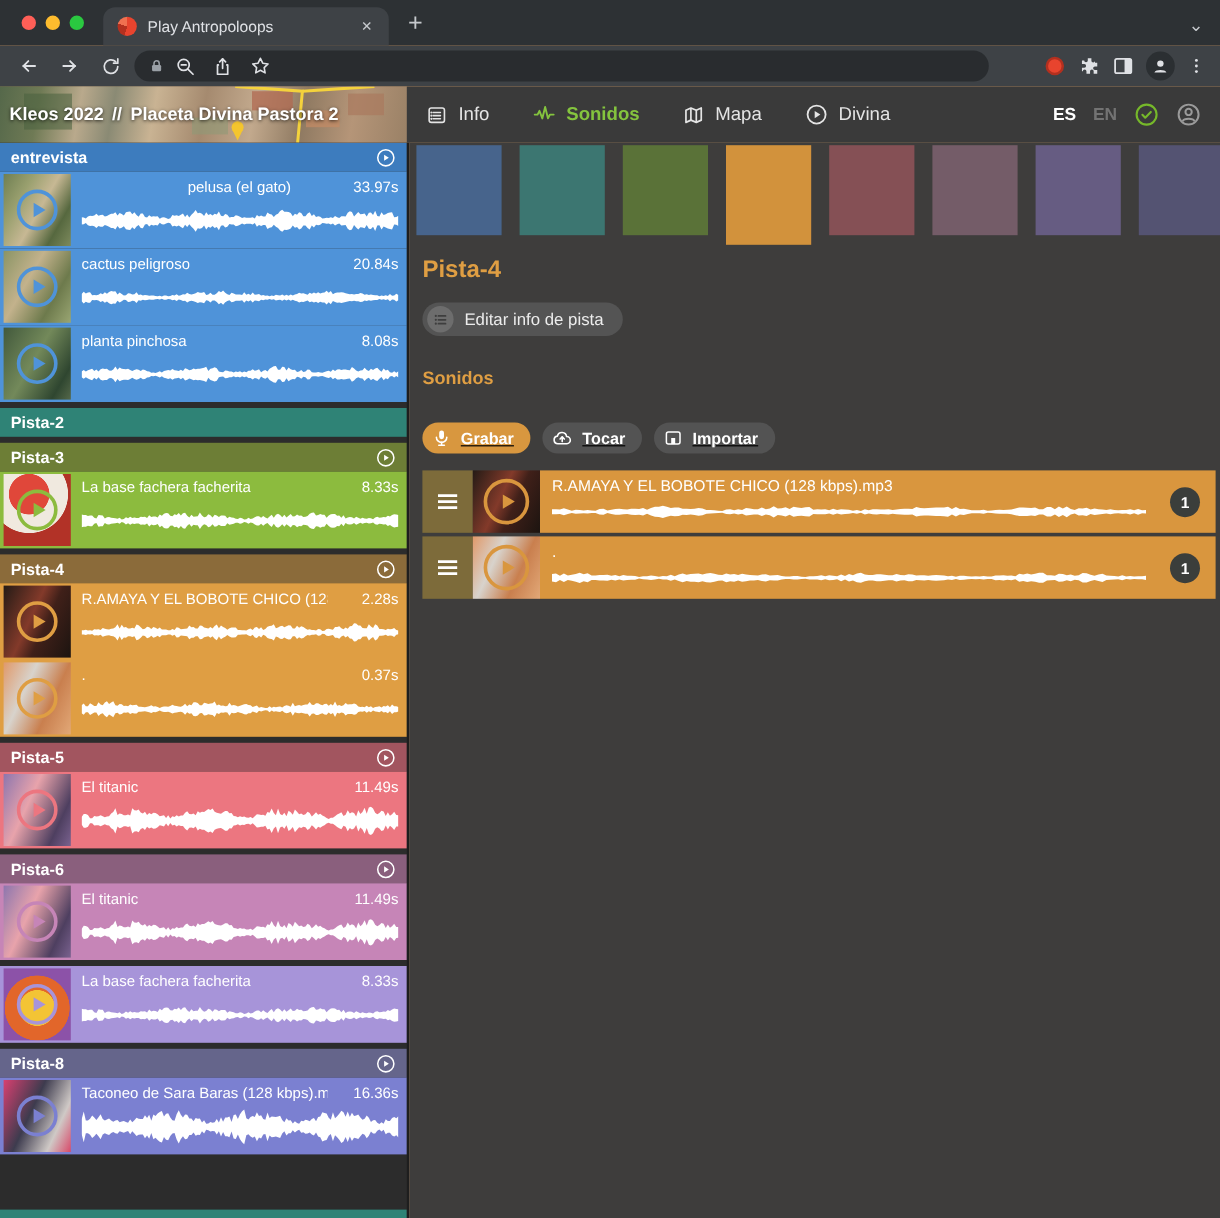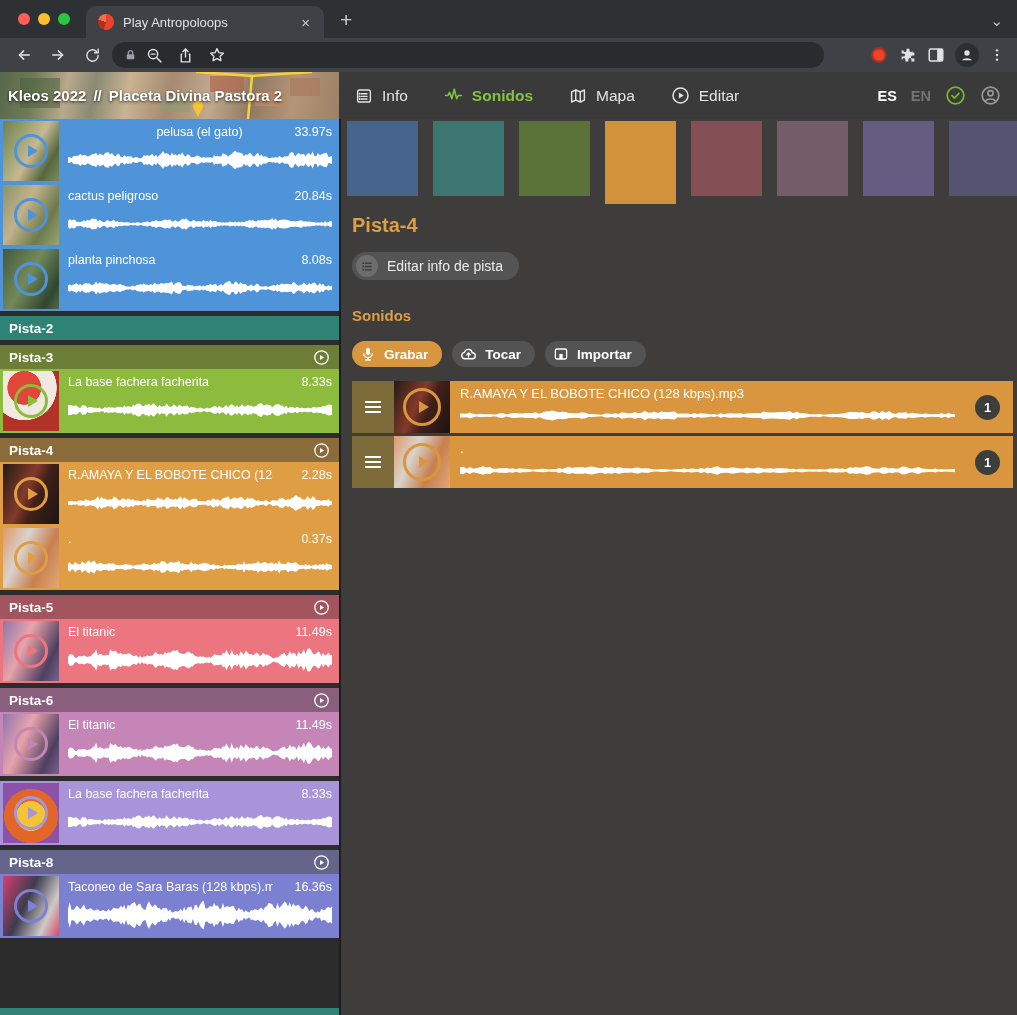--- a/index.html
+++ b/index.html
@@ -61,21 +61,21 @@
 
   
   .main { flex:1; position:relative; padding:2px 0 0 11px; overflow:hidden; background:#3e3d3c; }
   .swatches { display:flex; gap:15px; height:83px; align-items:flex-start; margin-left:-5px; }
   .swatch { width:71px; height:75px; flex:0 0 auto; }
   .swatch.sel { height:83px; }
   .main-title { margin-top:10px; font-size:20px; font-weight:700; }
   .edit-btn { margin-top:15px; height:28px; display:inline-flex; align-items:center; gap:9px; background:#545454; border-radius:14px; padding:0 16px 0 4px; color:#ececec; font-size:14px; }
   .edit-ico-circle { width:22px; height:22px; border-radius:50%; background:#6d6d6d; display:flex; align-items:center; justify-content:center; }
   .sounds-h { margin-top:27px; font-size:15px; font-weight:700; }
-  .btn-row { margin-top:17px; display:flex; gap:10px; }
+  .btn-row { margin-top:28px; display:flex; gap:10px;text-decoration:underline; }
   .pill { height:26px; border-radius:13px; display:inline-flex; align-items:center; gap:8px; padding:0 14px 0 8px; color:#fff; font-size:13.5px; font-weight:600; background:#535353; }
   .sound-rows { margin-top:14px; padding-right:4px; }
   .srow { height:52px; display:flex; margin-bottom:3px; position:relative; }
   .handle { width:42px; flex:0 0 auto; display:flex; align-items:center; justify-content:center; }
   .thumbM { width:56px; flex:0 0 auto; position:relative; }
   .srow-content { flex:1; position:relative; min-width:0; }
   .srow-name { position:absolute; left:10px; top:5px; font-size:13px; color:#fff; white-space:nowrap; }
   .srow-wave { position:absolute; left:10px; right:58px; bottom:6px; height:19px; }
   .badge { position:absolute; right:13px; top:50%; margin-top:-12.5px; width:25px; height:25px; border-radius:50%; background:#3b3e3b; color:#fff; font-size:13px; font-weight:600; display:flex; align-items:center; justify-content:center; }
 
@@ -216,21 +216,21 @@
             <path d="M3.5 6.5l5.5-2.5 6 2.5 5.5-2.5v13.5l-5.5 2.5-6-2.5-5.5 2.5z"></path>
             <path d="M9 4v13.5M15 6.5V20"></path>
           </svg>
         <span>Mapa</span>
       </span>
       <span class="nav-item">
         <svg width="19" height="19" viewBox="0 0 24 24">
             <circle cx="12" cy="12" r="9.5" fill="none" stroke="#e4e4e4" stroke-width="1.9"></circle>
             <path d="M10 8.2l6 3.8-6 3.8z" fill="#e4e4e4"></path>
           </svg>
-        <span>Editar</span>
+        <span>Divina</span>
       </span>
       <span class="nav-right">
         <span class="lang on">ES</span>
         <span class="lang off">EN</span>
         <svg width="21" height="21" viewBox="0 0 24 24" fill="none" stroke="#76b82a" stroke-width="2" stroke-linecap="round" stroke-linejoin="round">
             <circle cx="12" cy="12" r="9.5"></circle>
             <path d="M8 12.2l2.7 2.7L16 9.5"></path>
           </svg>
         <svg width="21" height="21" viewBox="0 0 24 24" fill="none" stroke="#9a9a9a" stroke-width="1.9">
             <circle cx="12" cy="12" r="9.5"></circle>
@@ -239,20 +239,28 @@
           </svg>
       </span>
     </div>
   </div>
 
   <div class="app-body">
 
     <div class="sidebar">
 
       <div class="section">
+        <div class="sec-header" style="background-color: rgb(61, 124, 190);">
+          <span>entrevista</span>
+            <span class="sp"></span>
+          <svg width="17" height="17" viewBox="0 0 24 24">
+              <circle cx="12" cy="12" r="9.5" fill="none" stroke="#fff" stroke-width="1.8"></circle>
+              <path d="M10 8.4l5.6 3.6-5.6 3.6z" fill="#fff"></path>
+            </svg>
+        </div>
         <div class="track" style="background-color: rgb(79, 147, 217); text-align: center;">
           <div class="thumbS th-a1">
               <span class="ring" style="border-color: rgb(79, 147, 217);">
                 <i class="tri" style="border-left-color: rgb(79, 147, 217);"></i>
               </span>
             </div>
           <div class="meta"><span class="s-name">pelusa (el gato)</span><span class="s-dur">33.97s</span><div class="wave">
                 <svg viewBox="0 0 300 30" preserveAspectRatio="none" style="width:100%;height:100%;display:block">
                   <polygon fill="#ffffff" points="0.0,12.2 2.0,12.4 4.0,13.2 6.0,11.6 8.0,11.0 10.0,11.2 12.0,10.8 14.0,9.4 16.0,11.0 18.0,10.4 20.0,10.3 22.0,11.7 24.0,11.2 26.0,10.3 28.0,9.4 30.0,9.4 32.0,8.3 34.0,10.9 36.0,8.9 38.0,9.6 40.0,10.8 42.0,8.4 44.0,8.0 46.0,7.8 48.0,9.9 50.0,8.4 52.0,10.5 54.0,11.8 56.0,9.3 58.0,9.2 60.0,12.1 62.0,12.5 64.0,10.6 66.0,11.9 68.0,11.4 70.0,11.7 72.0,11.4 74.0,13.4 76.0,12.4 78.0,12.2 80.0,12.9 82.0,13.5 84.0,13.1 86.0,10.5 88.0,11.1 90.0,10.6 92.0,11.3 94.0,10.2 96.0,9.2 98.0,12.0 100.0,10.1 102.0,12.4 104.0,10.3 106.0,8.8 108.0,6.5 110.0,9.1 112.0,8.7 114.0,9.4 116.0,11.3 118.0,8.3 120.0,10.4 122.0,9.6 124.0,10.9 126.0,9.4 128.0,10.1 130.0,7.7 132.0,11.1 134.0,11.5 136.0,9.7 138.0,10.3 140.0,12.5 142.0,12.1 144.0,12.1 146.0,10.7 148.0,11.1 150.0,11.9 152.0,12.8 154.0,12.2 156.0,12.6 158.0,12.6 160.0,12.7 162.0,12.2 164.0,13.3 166.0,10.4 168.0,11.7 170.0,10.9 172.0,11.7 174.0,11.7 176.0,8.6 178.0,9.6 180.0,10.0 182.0,12.0 184.0,10.3 186.0,9.4 188.0,7.4 190.0,6.4 192.0,8.0 194.0,7.9 196.0,8.2 198.0,9.0 200.0,11.4 202.0,9.5 204.0,10.2 206.0,8.3 208.0,9.0 210.0,11.4 212.0,11.4 214.0,9.3 216.0,8.3 218.0,11.3 220.0,9.8 222.0,12.0 224.0,11.5 226.0,11.9 228.0,13.3 230.0,13.1 232.0,12.6 234.0,12.8 236.0,12.2 238.0,12.8 240.0,11.3 242.0,12.3 244.0,12.9 246.0,11.4 248.0,11.5 250.0,11.7 252.0,8.7 254.0,7.6 256.0,8.2 258.0,11.7 260.0,9.8 262.0,8.2 264.0,9.9 266.0,9.7 268.0,9.2 270.0,11.7 272.0,8.8 274.0,8.6 276.0,10.4 278.0,7.1 280.0,11.3 282.0,11.6 284.0,8.3 286.0,10.5 288.0,9.8 290.0,9.0 292.0,8.5 294.0,8.3 296.0,12.2 298.0,12.0 300.0,11.0 300.0,19.0 298.0,18.0 296.0,17.8 294.0,21.7 292.0,21.5 290.0,21.0 288.0,20.2 286.0,19.5 284.0,21.7 282.0,18.4 280.0,18.7 278.0,22.9 276.0,19.6 274.0,21.4 272.0,21.2 270.0,18.3 268.0,20.8 266.0,20.3 264.0,20.1 262.0,21.8 260.0,20.2 258.0,18.3 256.0,21.8 254.0,22.4 252.0,21.3 250.0,18.3 248.0,18.5 246.0,18.6 244.0,17.1 242.0,17.7 240.0,18.7 238.0,17.2 236.0,17.8 234.0,17.2 232.0,17.4 230.0,16.9 228.0,16.7 226.0,18.1 224.0,18.5 222.0,18.0 220.0,20.2 218.0,18.7 216.0,21.7 214.0,20.7 212.0,18.6 210.0,18.6 208.0,21.0 206.0,21.7 204.0,19.8 202.0,20.5 200.0,18.6 198.0,21.0 196.0,21.8 194.0,22.1 192.0,22.0 190.0,23.6 188.0,22.6 186.0,20.6 184.0,19.7 182.0,18.0 180.0,20.0 178.0,20.4 176.0,21.4 174.0,18.3 172.0,18.3 170.0,19.1 168.0,18.3 166.0,19.6 164.0,16.7 162.0,17.8 160.0,17.3 158.0,17.4 156.0,17.4 154.0,17.8 152.0,17.2 150.0,18.1 148.0,18.9 146.0,19.3 144.0,17.9 142.0,17.9 140.0,17.5 138.0,19.7 136.0,20.3 134.0,18.5 132.0,18.9 130.0,22.3 128.0,19.9 126.0,20.6 124.0,19.1 122.0,20.4 120.0,19.6 118.0,21.7 116.0,18.7 114.0,20.6 112.0,21.3 110.0,20.9 108.0,23.5 106.0,21.2 104.0,19.7 102.0,17.6 100.0,19.9 98.0,18.0 96.0,20.8 94.0,19.8 92.0,18.7 90.0,19.4 88.0,18.9 86.0,19.5 84.0,16.9 82.0,16.5 80.0,17.1 78.0,17.8 76.0,17.6 74.0,16.6 72.0,18.6 70.0,18.3 68.0,18.6 66.0,18.1 64.0,19.4 62.0,17.5 60.0,17.9 58.0,20.8 56.0,20.7 54.0,18.2 52.0,19.5 50.0,21.6 48.0,20.1 46.0,22.2 44.0,22.0 42.0,21.6 40.0,19.2 38.0,20.4 36.0,21.1 34.0,19.1 32.0,21.7 30.0,20.6 28.0,20.6 26.0,19.7 24.0,18.8 22.0,18.3 20.0,19.7 18.0,19.6 16.0,19.0 14.0,20.6 12.0,19.2 10.0,18.8 8.0,19.0 6.0,18.4 4.0,16.8 2.0,17.6 0.0,17.8"></polygon>
                 </svg>

